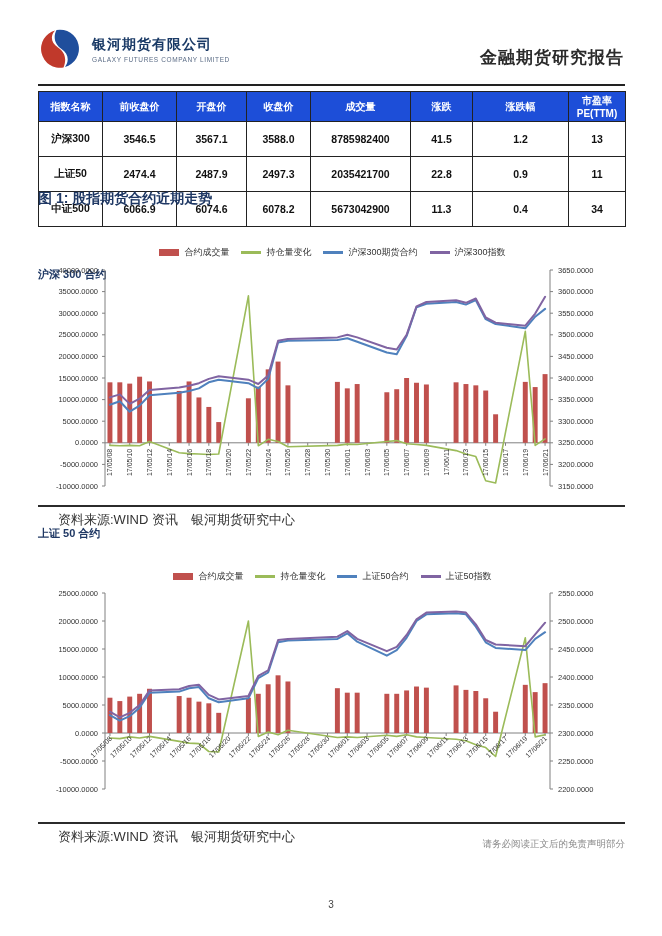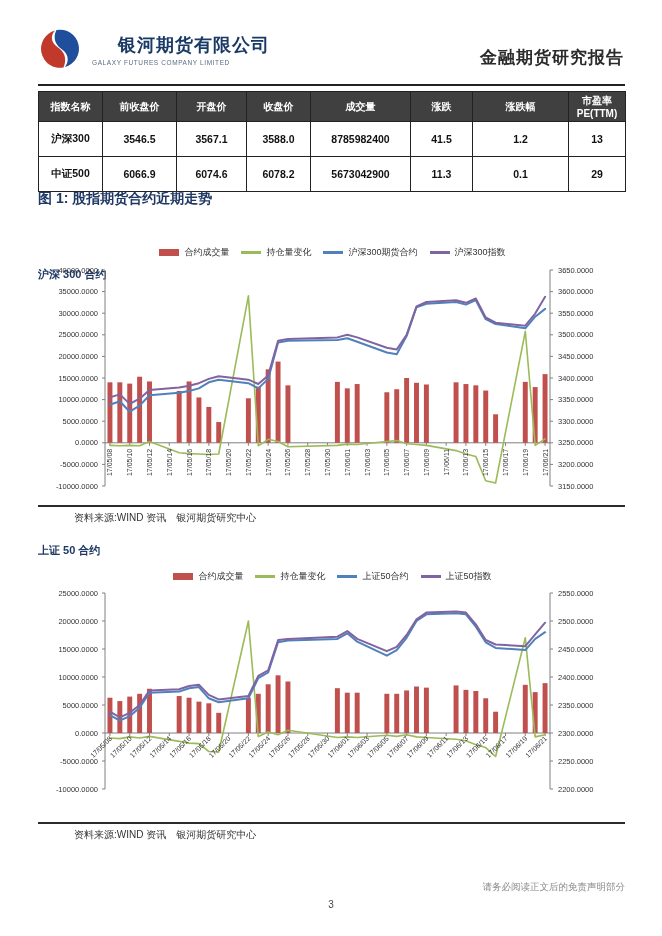--- a/index.html
+++ b/index.html
@@ -3,46 +3,46 @@
 <meta charset="utf-8">
 <style>
   * { margin:0; padding:0; box-sizing:border-box; }
   body { background:#e8e8e8; font-family:"Liberation Sans","DejaVu Sans",sans-serif; }
   .page { position:relative; width:662px; height:936px; background:#ffffff; margin:0 auto; overflow:hidden; }
 
   
   .logo-wrap { position:absolute; left:40px; top:27px; display:flex; align-items:center; }
   .logo-mark { width:44px; height:44px; }
   .logo-text { margin-left:8px; }
-  .logo-cn { font-size:18px; font-weight:bold; color:#1a3a66; letter-spacing:1px;margin-left:26px; }
+  .logo-cn { font-size:14px; font-weight:bold; color:#1a3a66; letter-spacing:1px; }
   .logo-en { font-size:6.5px; color:#5a6b85; letter-spacing:0.6px; margin-top:2px; }
   .report-title { position:absolute; right:38px; top:46px; font-size:17px; font-weight:bold; color:#2b2b2b; letter-spacing:1px; }
   .header-rule { position:absolute; left:38px; right:37px; top:84px; height:2px; background:#222; }
 
   
   .idx-table { position:absolute; left:38px; top:91px; width:587px; border-collapse:collapse; table-layout:fixed; }
-  .idx-table th { background:#404040; color:#ffffff; font-size:10px; font-weight:bold; border:1px solid #222; padding:2px 1px; height:17px; }
+  .idx-table th { background:#1d4ed8; color:#ffffff; font-size:10px; font-weight:bold; border:1px solid #222; padding:2px 1px; height:17px; }
   .idx-table td { font-size:10.5px; font-weight:bold; color:#111; text-align:center; border:1px solid #222; height:35px; padding:1px; background:#fff; }
 
   .fig-caption { position:absolute; left:38px; top:190px; font-size:14px; font-weight:bold; color:#1F3864; }
   .chart-title { position:absolute; left:38px; font-size:11px; font-weight:bold; color:#1F3864; }
 
   .legend { position:absolute; left:30px; width:605px; display:flex; justify-content:center; gap:12px; align-items:flex-end; }
   .legend-item { display:flex; align-items:center; gap:5px; }
   .legend-label { font-size:9px; color:#333; }
   .sw-bar { width:20px; height:7px; }
   .sw-line { width:20px; height:2.2px; }
 
   .chart-svg { position:absolute; left:30px; }
 
   .rule { position:absolute; left:38px; right:37px; height:1.5px; background:#2b2b2b; }
-  .source-note { position:absolute; left:74px; font-size:10px; color:#333; white-space:pre; }
+  .source-note { position:absolute; left:58px; font-size:13px; color:#333; white-space:pre; }
 
   .footer-left  { position:absolute; left:38px;  top:881px; font-size:9.5px; color:#8a8a8a; }
-  .footer-right { position:absolute; right:37px; top:881px; font-size:9.5px; color:#8a8a8a; }
+  .footer-right { position:absolute; right:37px; top:838px; font-size:9.5px; color:#8a8a8a; }
   .page-num { position:absolute; left:0; right:0; top:899px; text-align:center; font-size:10px; color:#444; }
 </style>
 </head>
 <body>
 
 <div class="page">
 
   <div class="logo-wrap">
     <svg class="logo-mark" viewBox="0 0 44 44">
       <path d="M15 3.5 C10 9 11 16 18 20.5 C25 25 27 32 23.5 40.5 A19 19 0 0 1 15 3.5 Z" fill="#C0392B"></path>
@@ -84,28 +84,38 @@
           <td>沪深300</td>
           <td>3546.5</td>
           <td>3567.1</td>
           <td>3588.0</td>
           <td>8785982400</td>
           <td>41.5</td>
           <td>1.2</td>
           <td>13</td>
         </tr>
         <tr>
+          <td>上证50</td>
+          <td>2474.4</td>
+          <td>2487.9</td>
+          <td>2497.3</td>
+          <td>2035421700</td>
+          <td>22.8</td>
+          <td>0.9</td>
+          <td>11</td>
+        </tr>
+        <tr>
           <td>中证500</td>
           <td>6066.9</td>
           <td>6074.6</td>
           <td>6078.2</td>
           <td>5673042900</td>
           <td>11.3</td>
-          <td>0.1</td>
-          <td>29</td>
+          <td>0.4</td>
+          <td>34</td>
         </tr>
       </tbody>
   </table>
 
   <div class="fig-caption">图 1: 股指期货合约近期走势</div>
 
   <div class="chart-title" style="top:222px;margin-top:45px;">沪深 300 合约</div>
   <div class="legend" style="top:246px;" id="legend-0">
       <span class="legend-item">
         <span class="sw-bar" style="background: rgb(192, 80, 77);"></span>
@@ -250,21 +260,21 @@
       <text transform="translate(438.44444444444446,186.8) rotate(-90)" text-anchor="end" font-size="7" fill="#333333">17/06/13</text>
       <text transform="translate(458.22222222222223,186.8) rotate(-90)" text-anchor="end" font-size="7" fill="#333333">17/06/15</text>
       <text transform="translate(478,186.8) rotate(-90)" text-anchor="end" font-size="7" fill="#333333">17/06/17</text>
       <text transform="translate(497.77777777777777,186.8) rotate(-90)" text-anchor="end" font-size="7" fill="#333333">17/06/19</text>
       <text transform="translate(517.5555555555557,186.8) rotate(-90)" text-anchor="end" font-size="7" fill="#333333">17/06/21</text>
     </svg>
 
   <div class="rule" style="top:505px;"></div>
   <div class="source-note" style="top:511px;">资料来源:WIND 资讯　银河期货研究中心</div>
 
-  <div class="chart-title" style="top:543px;">上证 50 合约</div>
+  <div class="chart-title" style="top:526px;">上证 50 合约</div>
   <div class="legend" style="top:570px;" id="legend-1">
       <span class="legend-item">
         <span class="sw-bar" style="background: rgb(192, 80, 77);"></span>
         <span class="legend-label">合约成交量</span>
       </span>
       <span class="legend-item">
         <span class="sw-line" style="background: rgb(155, 187, 89);"></span>
         <span class="legend-label">持仓量变化</span>
       </span>
       <span class="legend-item">

